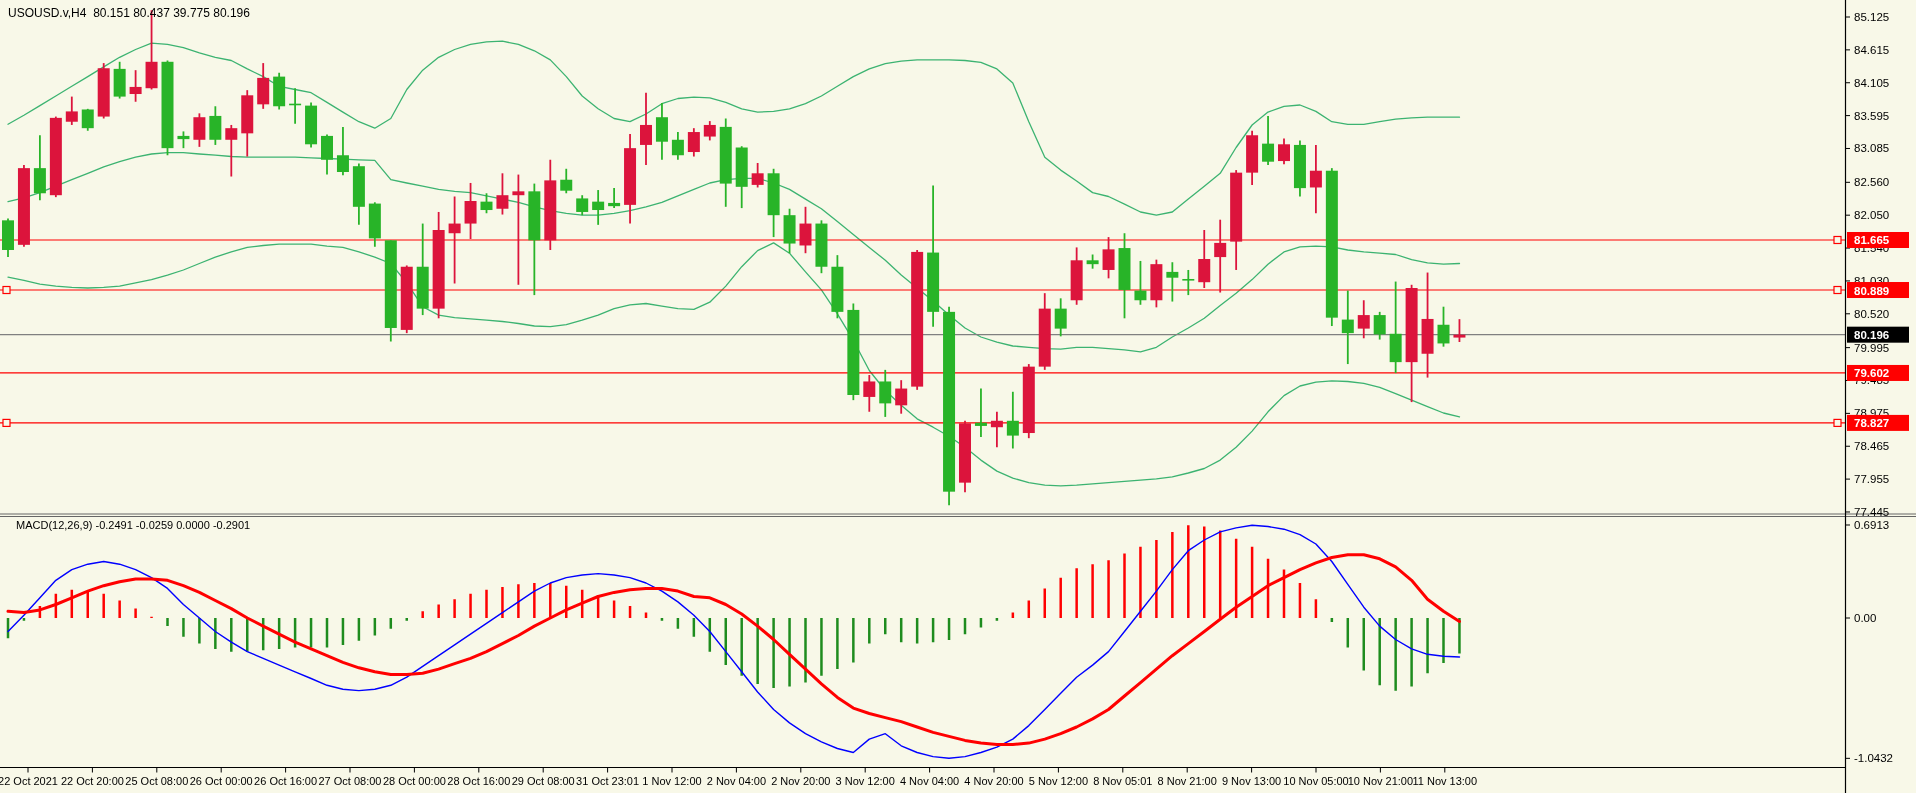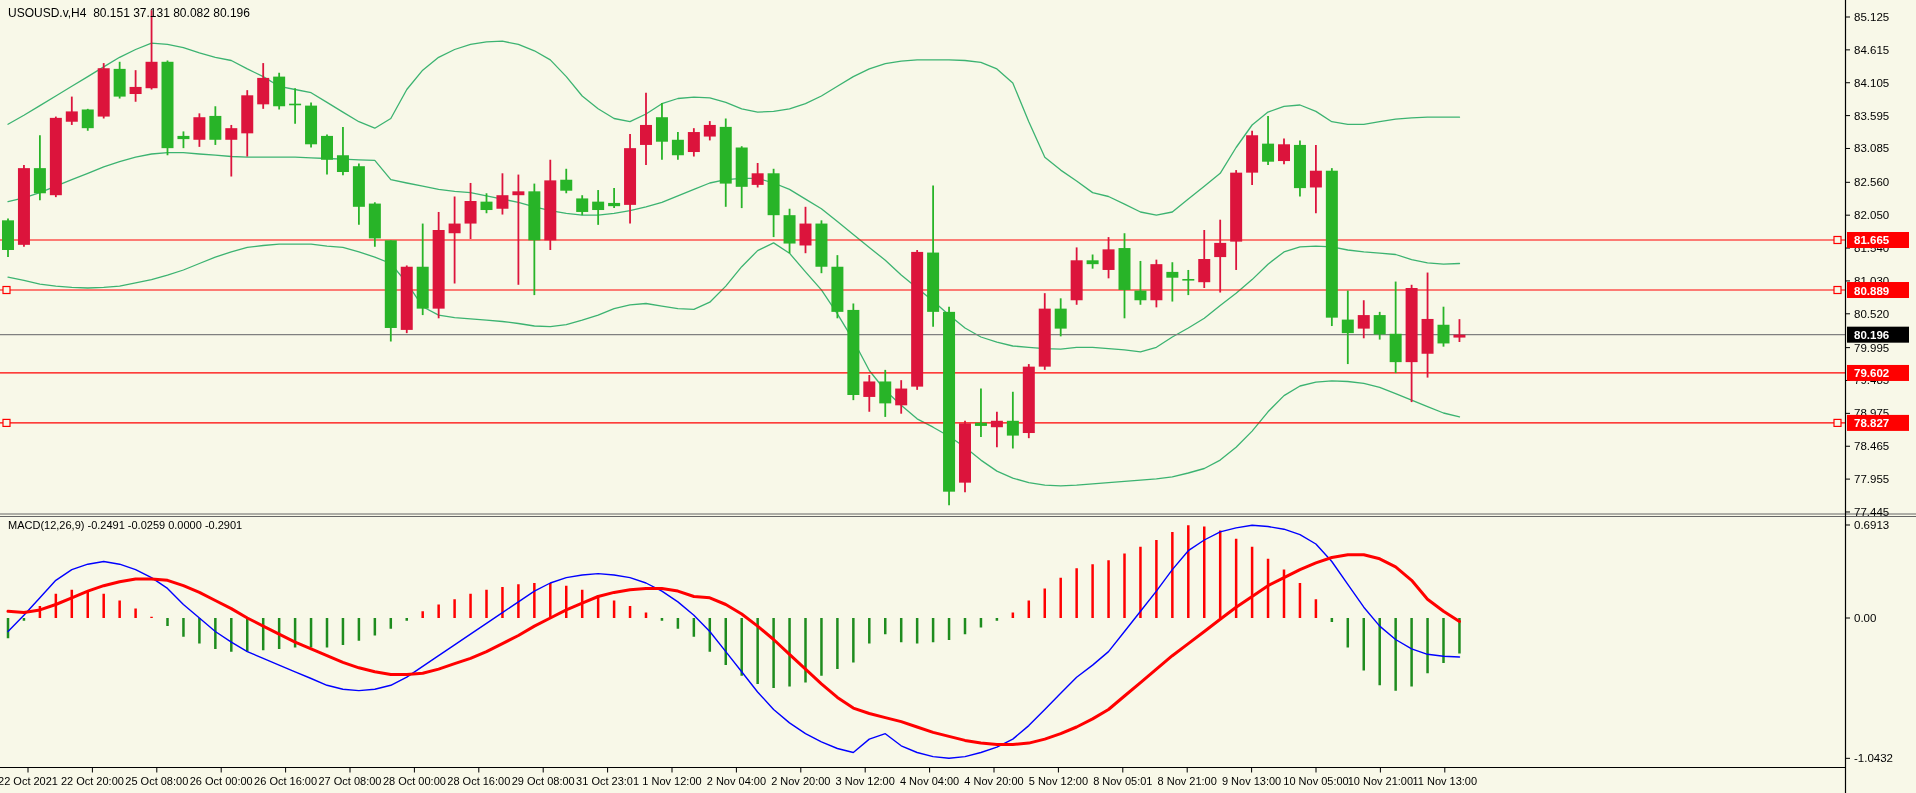--- a/index.html
+++ b/index.html
@@ -6,21 +6,21 @@
   .chart-root{
     position:relative;width:1916px;height:793px;background:#f8f8e8;
     font-family:"Liberation Sans", sans-serif;overflow:hidden;
   }
   svg{position:absolute;left:0;top:0;}
   .overlay-label{
     position:absolute;color:#000;font-size:12px;letter-spacing:0;
     font-family:"Liberation Sans", sans-serif;white-space:pre;
   }
   #title-overlay{left:8px;top:6px;}
-  #macd-overlay{left:8px;top:519px;font-size:11px;}
+  #macd-overlay{left:16px;top:519px;font-size:11px;}
 </style>
 </head>
 <body>
 
 <div class="chart-root">
   <svg id="chart-svg" width="1916" height="793">
       <rect x="0" y="0" width="1916" height="793" fill="#f8f8e8"></rect>
       <defs>
         <clipPath id="clip-main">
           <rect x="0" y="0" width="1845" height="514"></rect>
@@ -424,15 +424,15 @@
         <line x1="1251.6000000000001" y1="767.5" x2="1251.6000000000001" y2="772.5" stroke="#000" stroke-width="1"></line>
         <text x="1251.6000000000001" y="785" font-family="&quot;Liberation Sans&quot;, sans-serif" font-size="11px" fill="#000" text-anchor="middle">9 Nov 13:00</text>
         <line x1="1316" y1="767.5" x2="1316" y2="772.5" stroke="#000" stroke-width="1"></line>
         <text x="1316" y="785" font-family="&quot;Liberation Sans&quot;, sans-serif" font-size="11px" fill="#000" text-anchor="middle">10 Nov 05:00</text>
         <line x1="1380.4" y1="767.5" x2="1380.4" y2="772.5" stroke="#000" stroke-width="1"></line>
         <text x="1380.4" y="785" font-family="&quot;Liberation Sans&quot;, sans-serif" font-size="11px" fill="#000" text-anchor="middle">10 Nov 21:00</text>
         <line x1="1444.8000000000002" y1="767.5" x2="1444.8000000000002" y2="772.5" stroke="#000" stroke-width="1"></line>
         <text x="1444.8000000000002" y="785" font-family="&quot;Liberation Sans&quot;, sans-serif" font-size="11px" fill="#000" text-anchor="middle">11 Nov 13:00</text>
       </g>
     </svg>
-  <div id="title-overlay" class="overlay-label">USOUSD.v,H4  80.151 37.131 80.082 80.196</div>
+  <div id="title-overlay" class="overlay-label">USOUSD.v,H4  80.151 80.437 39.775 80.196</div>
   <div id="macd-overlay" class="overlay-label">MACD(12,26,9) -0.2491 -0.0259 0.0000 -0.2901</div>
 </div>
 
 </body></html>

